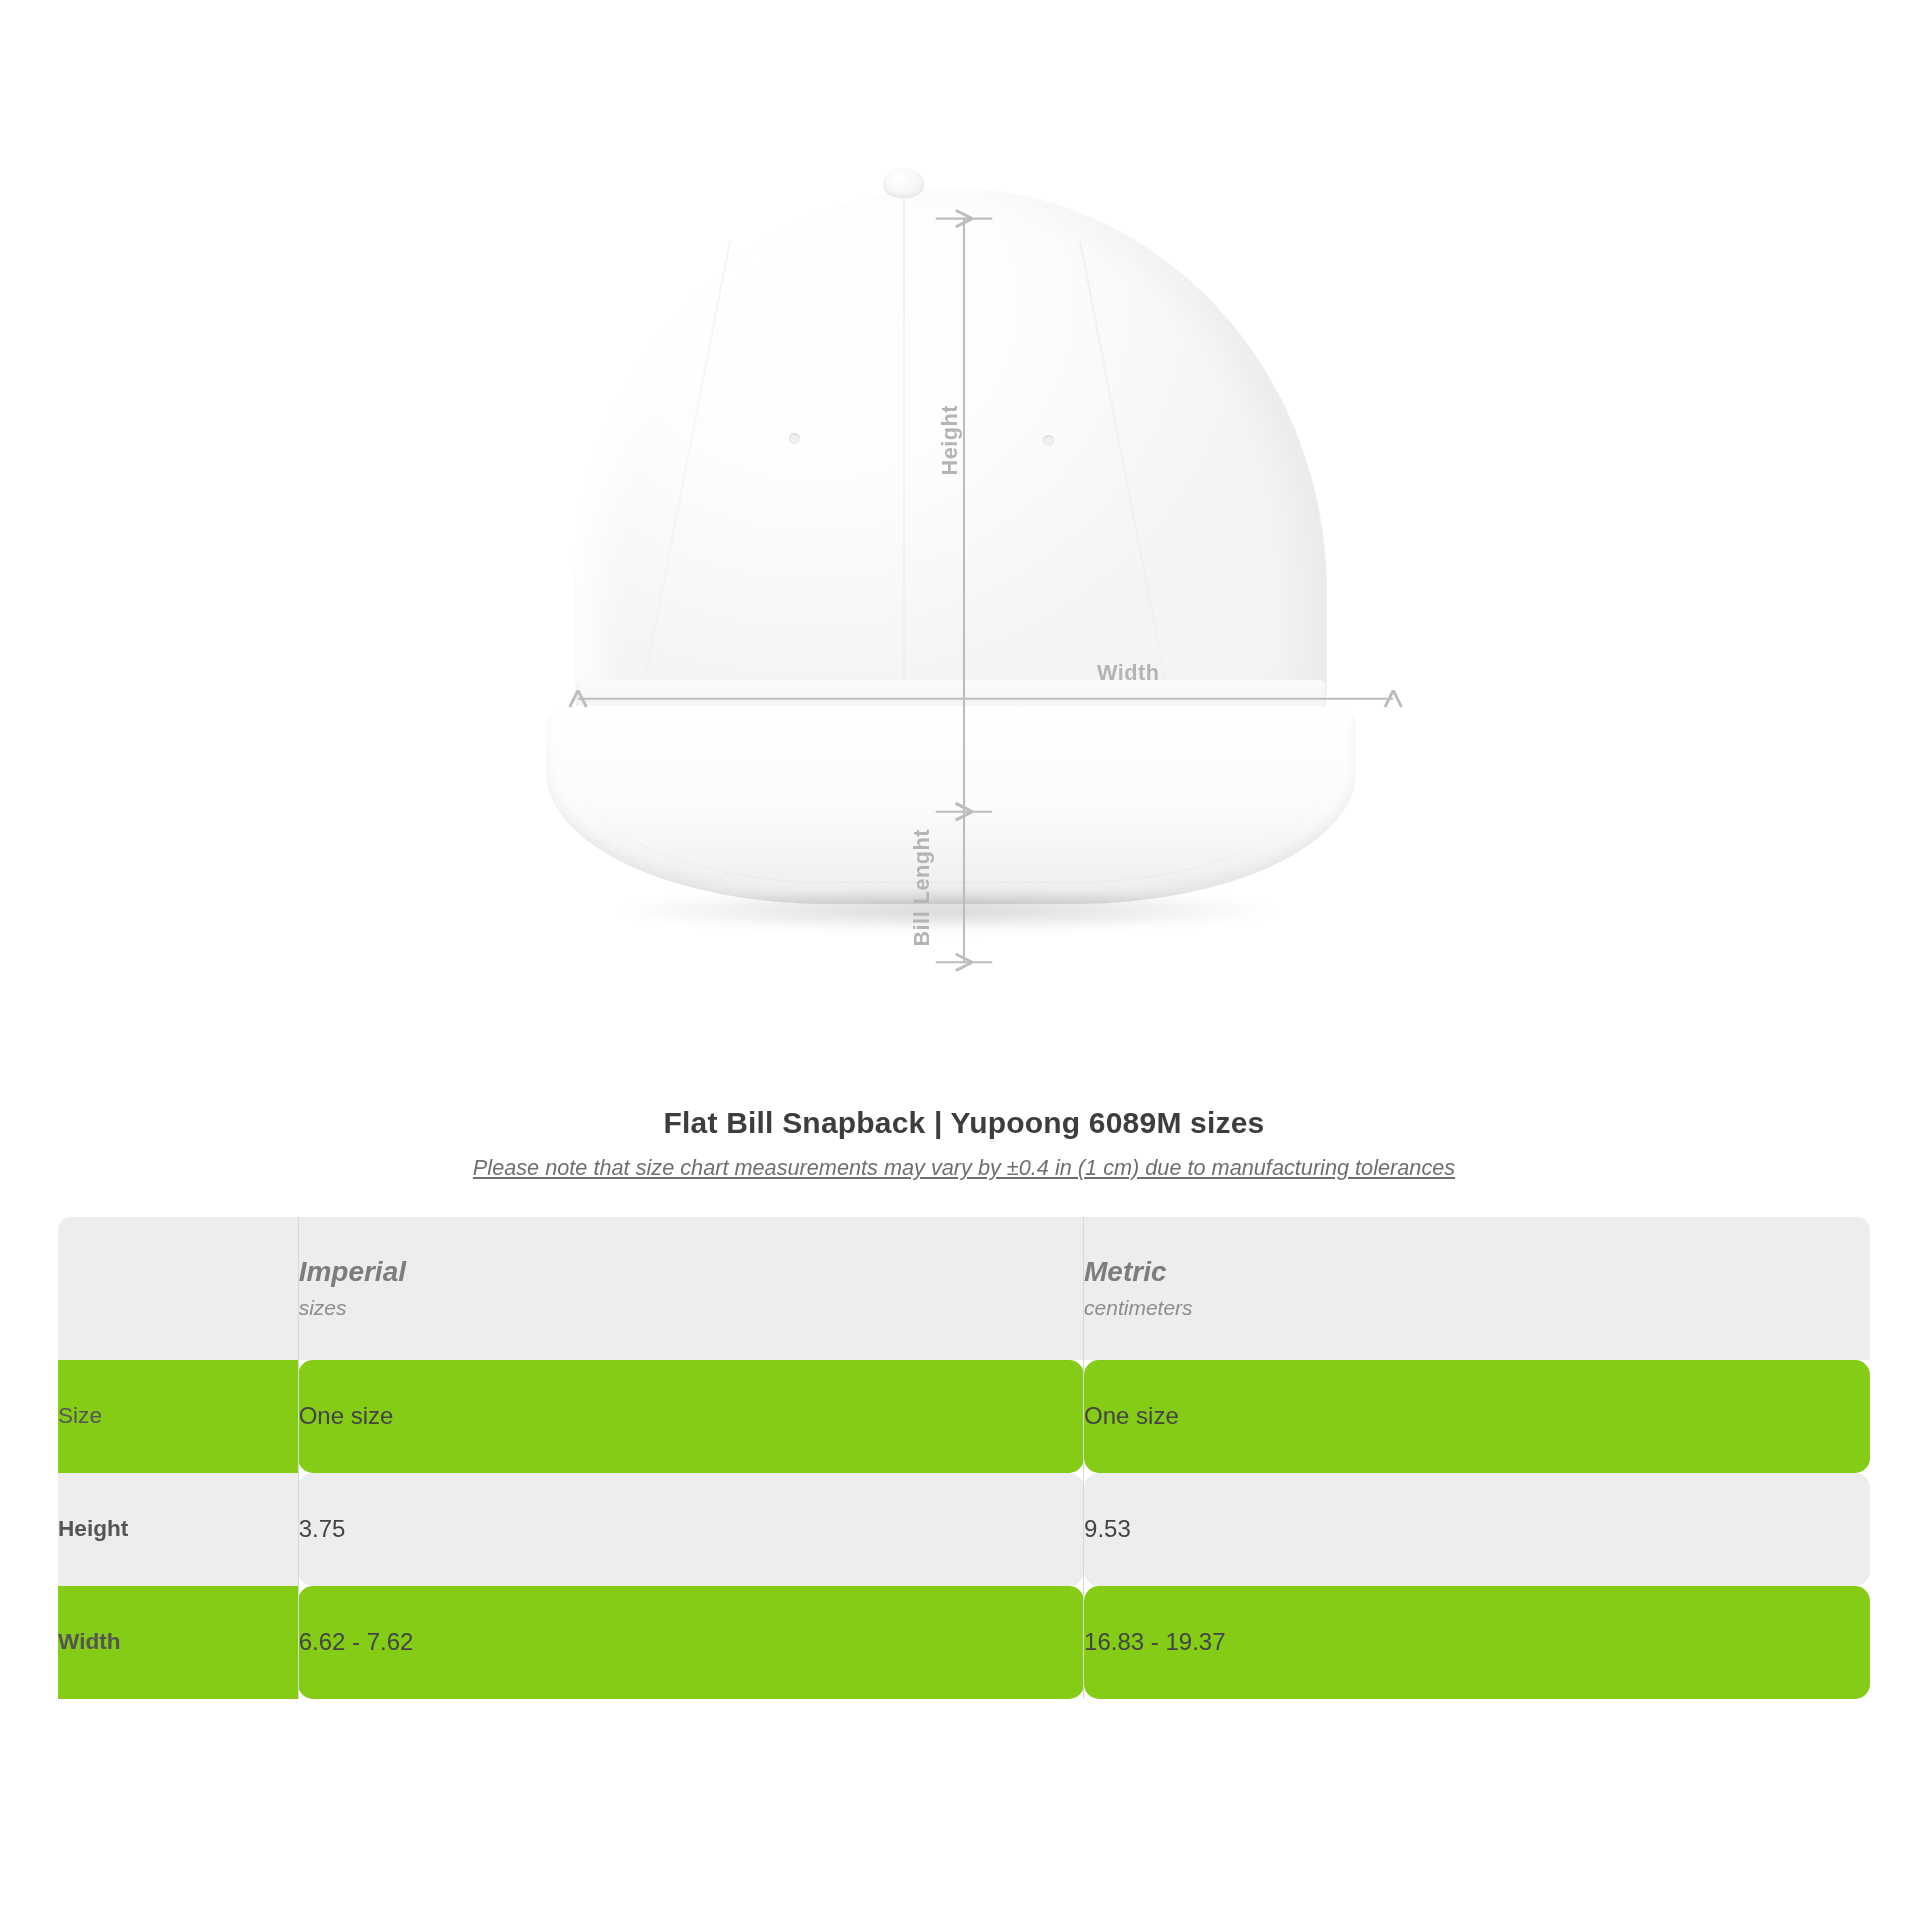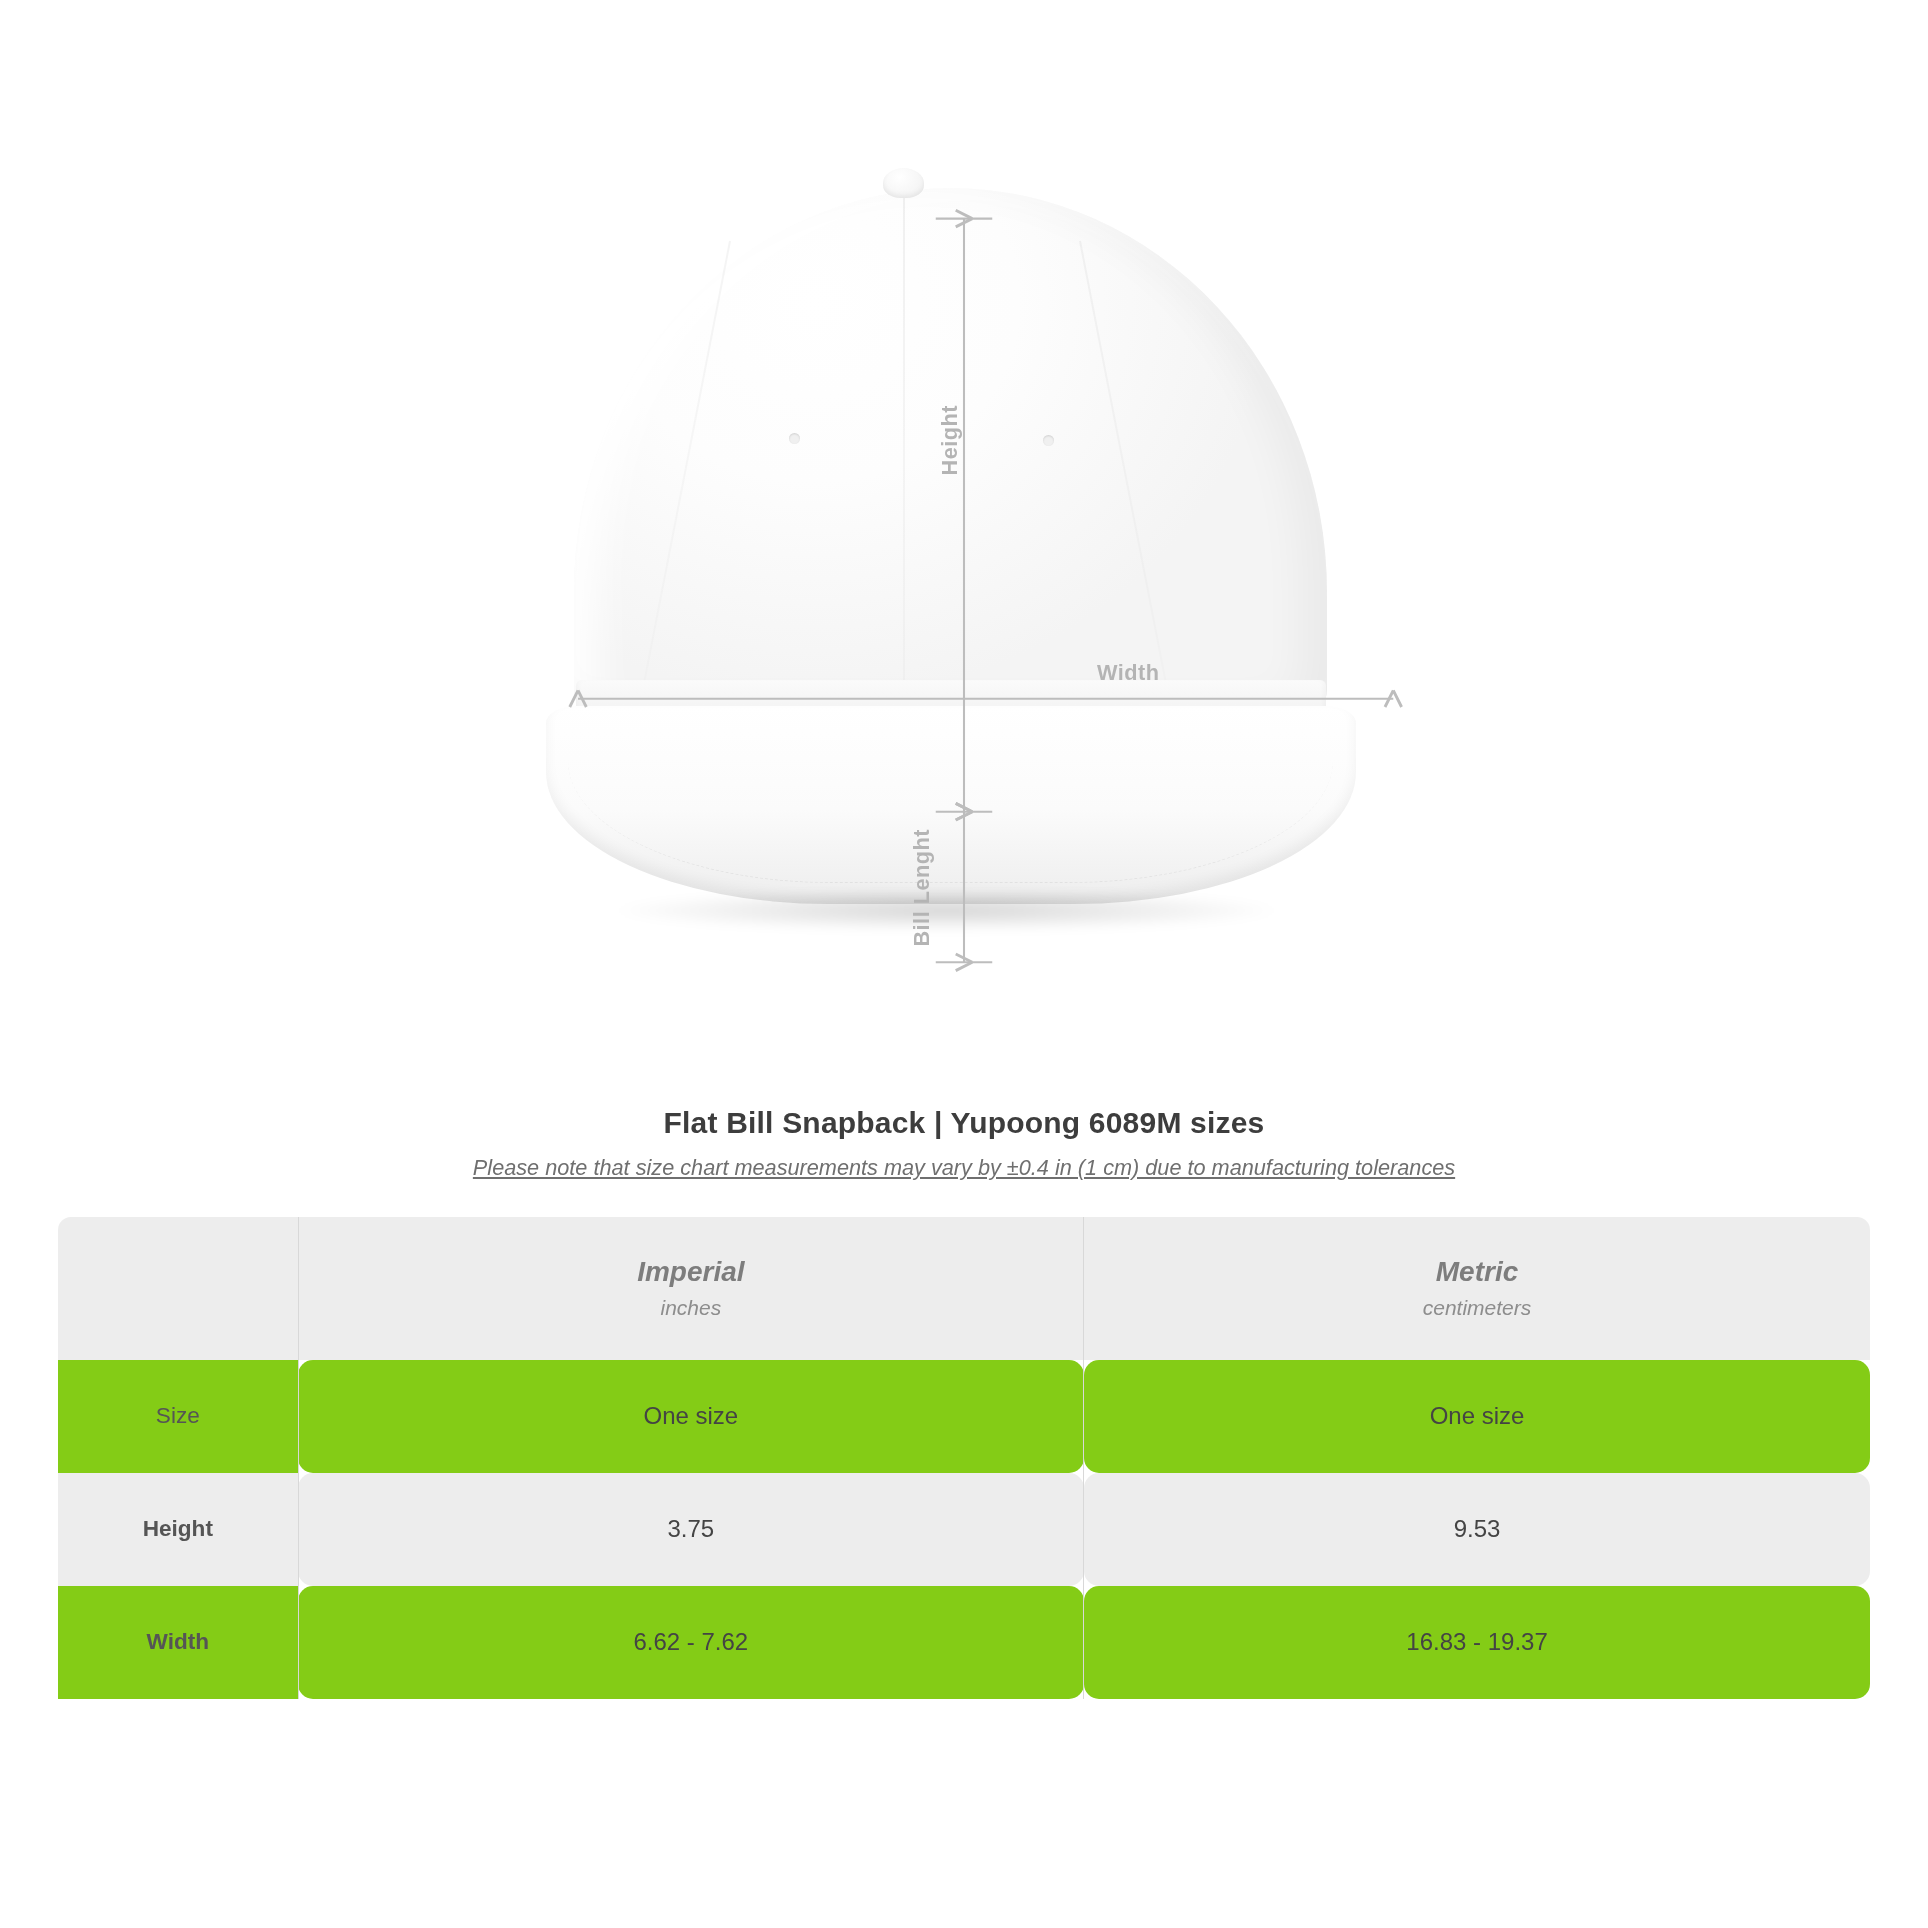--- a/index.html
+++ b/index.html
@@ -178,21 +178,21 @@
     margin: 36px 58px 0 58px;
     width: 1812px;
   }
   table.size-table {
     border-collapse: collapse;
     width: 100%;
     table-layout: fixed;
   }
   table.size-table td, table.size-table th {
     padding: 0;
-    text-align: center;
+    text-align: left;
     vertical-align: middle;
   }
   .head-row td {
     background: #ededed;
     height: 143px;
   }
   .head-row td:first-child { border-radius: 13px 0 0 0; }
   .head-row td:last-child  { border-radius: 0 13px 0 0; }
   .unit-main {
     font-size: 28px;
@@ -288,21 +288,21 @@
       <colgroup>
         <col class="col-label">
         <col class="col-imperial">
         <col class="col-metric">
       </colgroup>
       <tbody>
         <tr class="head-row">
           <td></td>
           <td>
             <div class="unit-main">Imperial</div>
-            <div class="unit-sub">inches</div>
+            <div class="unit-sub">sizes</div>
           </td>
           <td>
             <div class="unit-main">Metric</div>
             <div class="unit-sub">centimeters</div>
           </td>
         </tr>
 
         <tr class="data-row row-odd size-row">
           <td class="col-label row-label">Size</td>
           <td class="cell-val">One size</td>

